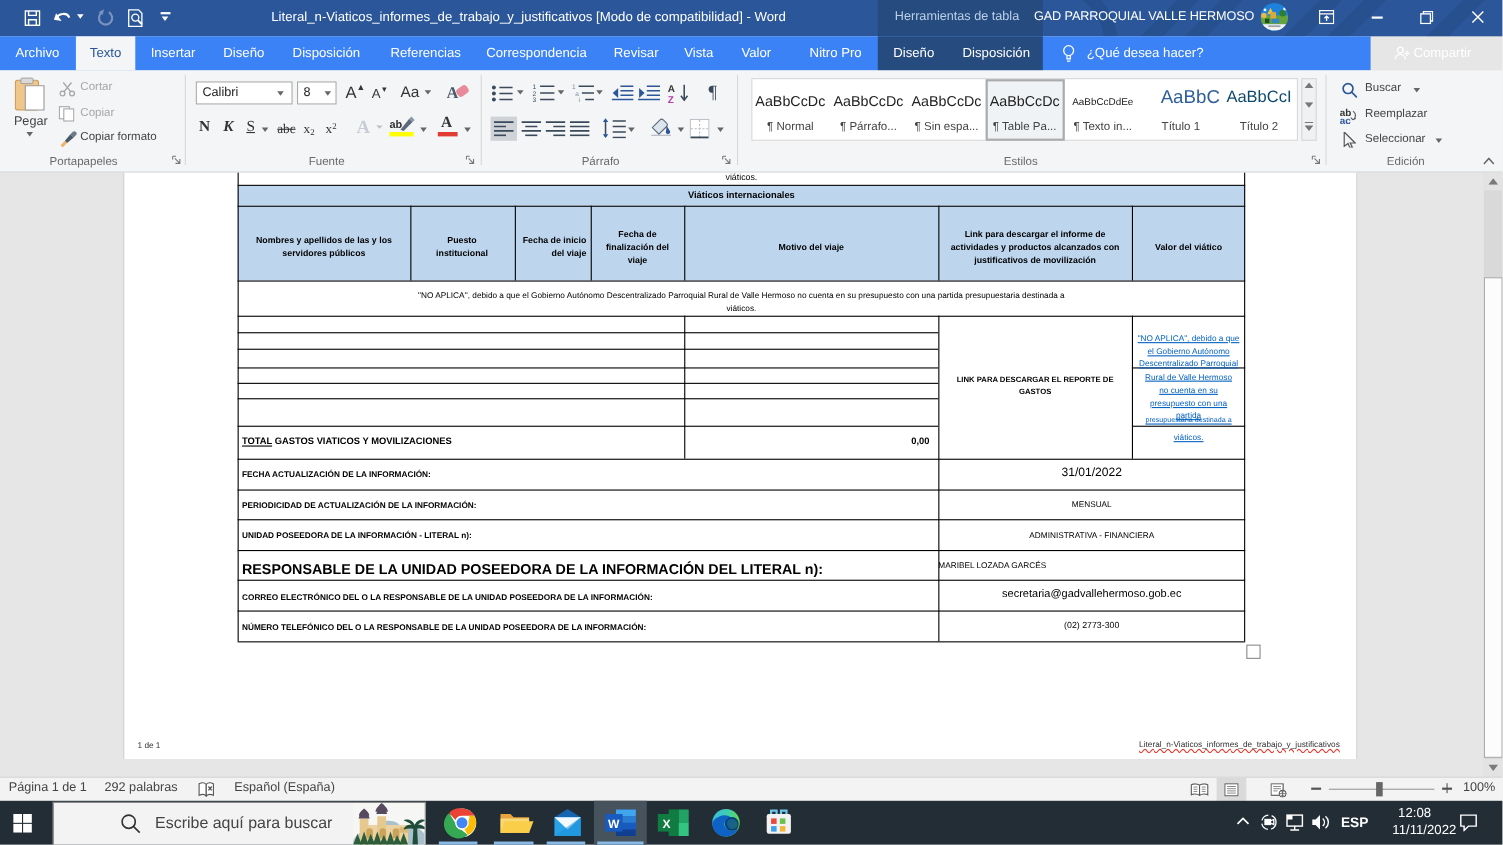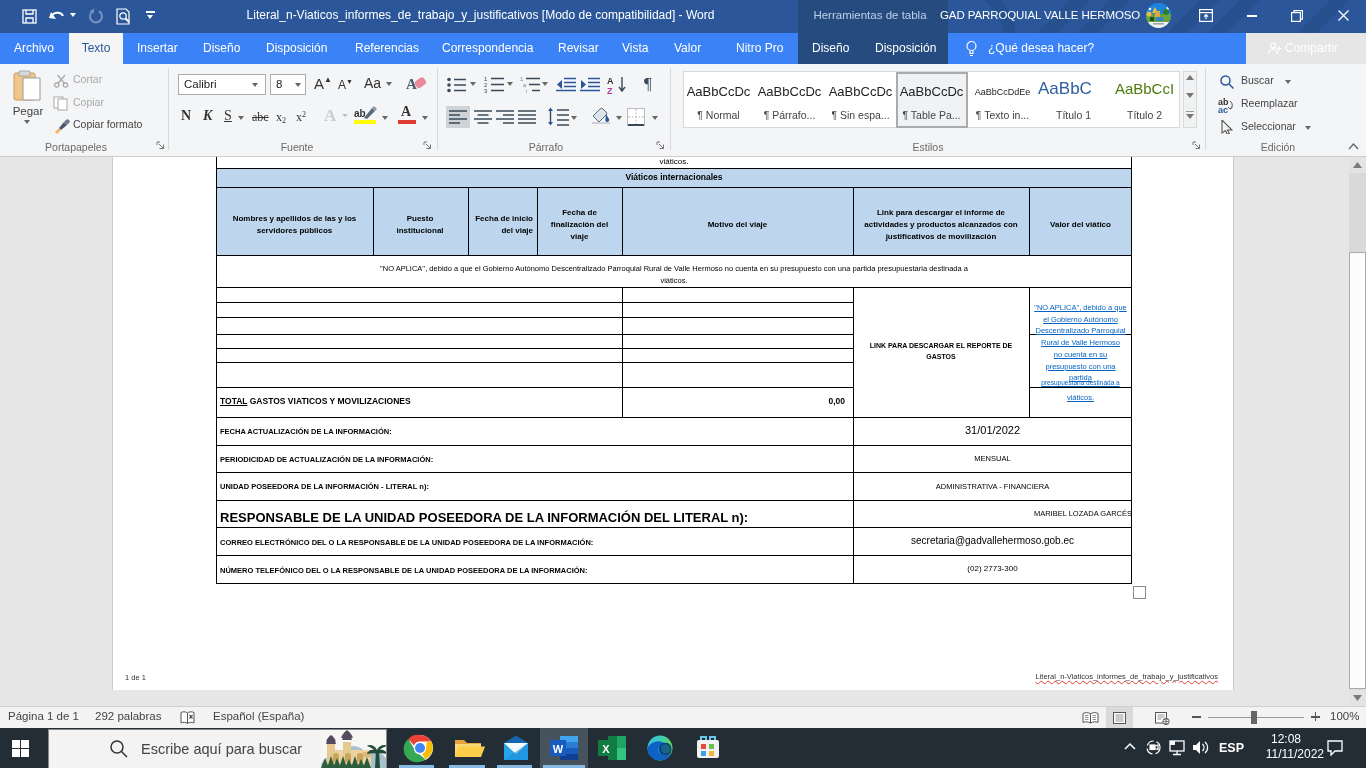--- a/index.html
+++ b/index.html
@@ -385,23 +385,23 @@
   <div class="abs" style="left:683px;top:20px;width:71px;text-align:center;font-size:13px;color:#222;">AaBbCcDc</div>
   <div class="abs" style="left:683px;top:45px;width:71px;text-align:center;font-size:10.5px;color:#444;">¶ Normal</div>
   <div class="abs" style="left:754px;top:20px;width:71px;text-align:center;font-size:13px;color:#222;">AaBbCcDc</div>
   <div class="abs" style="left:754px;top:45px;width:71px;text-align:center;font-size:10.5px;color:#444;">¶ Párrafo...</div>
   <div class="abs" style="left:825px;top:20px;width:71px;text-align:center;font-size:13px;color:#222;">AaBbCcDc</div>
   <div class="abs" style="left:825px;top:45px;width:71px;text-align:center;font-size:10.5px;color:#444;">¶ Sin espa...</div>
   <div class="abs" style="left:896px;top:20px;width:71px;text-align:center;font-size:13px;color:#222;">AaBbCcDc</div>
   <div class="abs" style="left:896px;top:45px;width:71px;text-align:center;font-size:10.5px;color:#444;">¶ Table Pa...</div>
   <div class="abs" style="left:967px;top:23px;width:71px;text-align:center;font-size:9px;color:#222;">AaBbCcDdEe</div>
   <div class="abs" style="left:967px;top:45px;width:71px;text-align:center;font-size:10.5px;color:#444;">¶ Texto in...</div>
-  <div class="abs" style="left:1038px;top:15px;width:71px;text-align:left;font-size:17px;color:#2e5e9c;">AaBbC</div>
+  <div class="abs" style="left:1038px;top:15px;width:71px;text-align:right;font-size:17px;color:#2e5e9c;">AaBbC</div>
   <div class="abs" style="left:1038px;top:45px;width:71px;text-align:center;font-size:10.5px;color:#444;">Título 1</div>
-  <div class="abs" style="left:1109px;top:16px;width:71px;text-align:center;font-size:15px;color:#4d7c0f;">AaBbCcI</div>
+  <div class="abs" style="left:1109px;top:16px;width:71px;text-align:center;font-size:15px;color:#0c4a6e;">AaBbCcI</div>
   <div class="abs" style="left:1109px;top:45px;width:71px;text-align:center;font-size:10.5px;color:#444;">Título 2</div>
 
   <svg class="abs" style="left:1220px;top:11px" width="14" height="14" viewBox="0 0 14 14">
       <g fill="none" stroke="#2b579a" stroke-width="1.5">
         <circle cx="5.5" cy="5.5" r="4.5"></circle>
         <path d="M9 9 L13.5 13.5"></path>
       </g>
     </svg>
   <div class="abs ribtext" style="left:1241px;top:10px;">Buscar</div>
   <div class="abs" style="left:1285px;top:16px;width:0;height:0;border-left:3.5px solid transparent;border-right:3.5px solid transparent;border-top:4px solid #666"></div>
@@ -479,21 +479,21 @@
     <div class="doctext" style="left:503px;top:239px;width:223px;text-align:right;font-size:8.5px;font-weight:bold;">0,00</div>
     <div class="doctext" style="left:101px;top:270px;font-size:7.5px;font-weight:bold;">FECHA ACTUALIZACIÓN DE LA INFORMACIÓN:</div>
     <div class="doctext" style="left:101px;top:297.5px;font-size:7.5px;font-weight:bold;">PERIODICIDAD DE ACTUALIZACIÓN DE LA INFORMACIÓN:</div>
     <div class="doctext" style="left:101px;top:325px;font-size:7.5px;font-weight:bold;">UNIDAD POSEEDORA DE LA INFORMACIÓN - LITERAL n):</div>
     <div class="doctext" style="left:101px;top:352.5px;font-size:13px;font-weight:bold;">RESPONSABLE DE LA UNIDAD POSEEDORA DE LA INFORMACIÓN DEL LITERAL n):</div>
     <div class="doctext" style="left:101px;top:380.5px;font-size:7.5px;font-weight:bold;">CORREO ELECTRÓNICO DEL O LA RESPONSABLE DE LA UNIDAD POSEEDORA DE LA INFORMACIÓN:</div>
     <div class="doctext" style="left:101px;top:408.5px;font-size:7.5px;font-weight:bold;">NÚMERO TELEFÓNICO DEL O LA RESPONSABLE DE LA UNIDAD POSEEDORA DE LA INFORMACIÓN:</div>
     <div class="doctext" style="left:734px;top:267px;width:279px;text-align:center;font-size:11px;">31/01/2022</div>
     <div class="doctext" style="left:734px;top:297px;width:279px;text-align:center;font-size:7.5px;">MENSUAL</div>
     <div class="doctext" style="left:734px;top:324.5px;width:279px;text-align:center;font-size:7.5px;">ADMINISTRATIVA - FINANCIERA</div>
-    <div class="doctext" style="left:734px;top:352px;width:279px;text-align:right;font-size:7.5px;">MARIBEL LOZADA GARCÉS</div>
+    <div class="doctext" style="left:734px;top:352px;width:279px;text-align:left;font-size:7.5px;">MARIBEL LOZADA GARCÉS</div>
     <div class="doctext" style="left:734px;top:378px;width:279px;text-align:center;font-size:10px;">secretaria@gadvallehermoso.gob.ec</div>
     <div class="doctext" style="left:734px;top:407px;width:279px;text-align:center;font-size:8px;">(02) 2773-300</div>
 
     <div class="abs" style="left:1014px;top:429px;width:13px;height:13px;background:#fff;border:1px solid #8a8a8a;"></div>
 
     <div class="doctext" style="left:6px;top:516px;font-size:7.5px;color:#333;">1 de 1</div>
     <div class="doctext" style="left:700px;top:515px;width:399px;text-align:right;font-size:7.5px;color:#333;text-decoration:underline wavy #e03c32 1px;">Literal_n-Viaticos_informes_de_trabajo_y_justificativos</div>
   </div>
   <div id="scrollbar">
     <div class="abs" style="left:0;top:0px;width:17px;height:16px;background:#e3e3e3;"></div>

